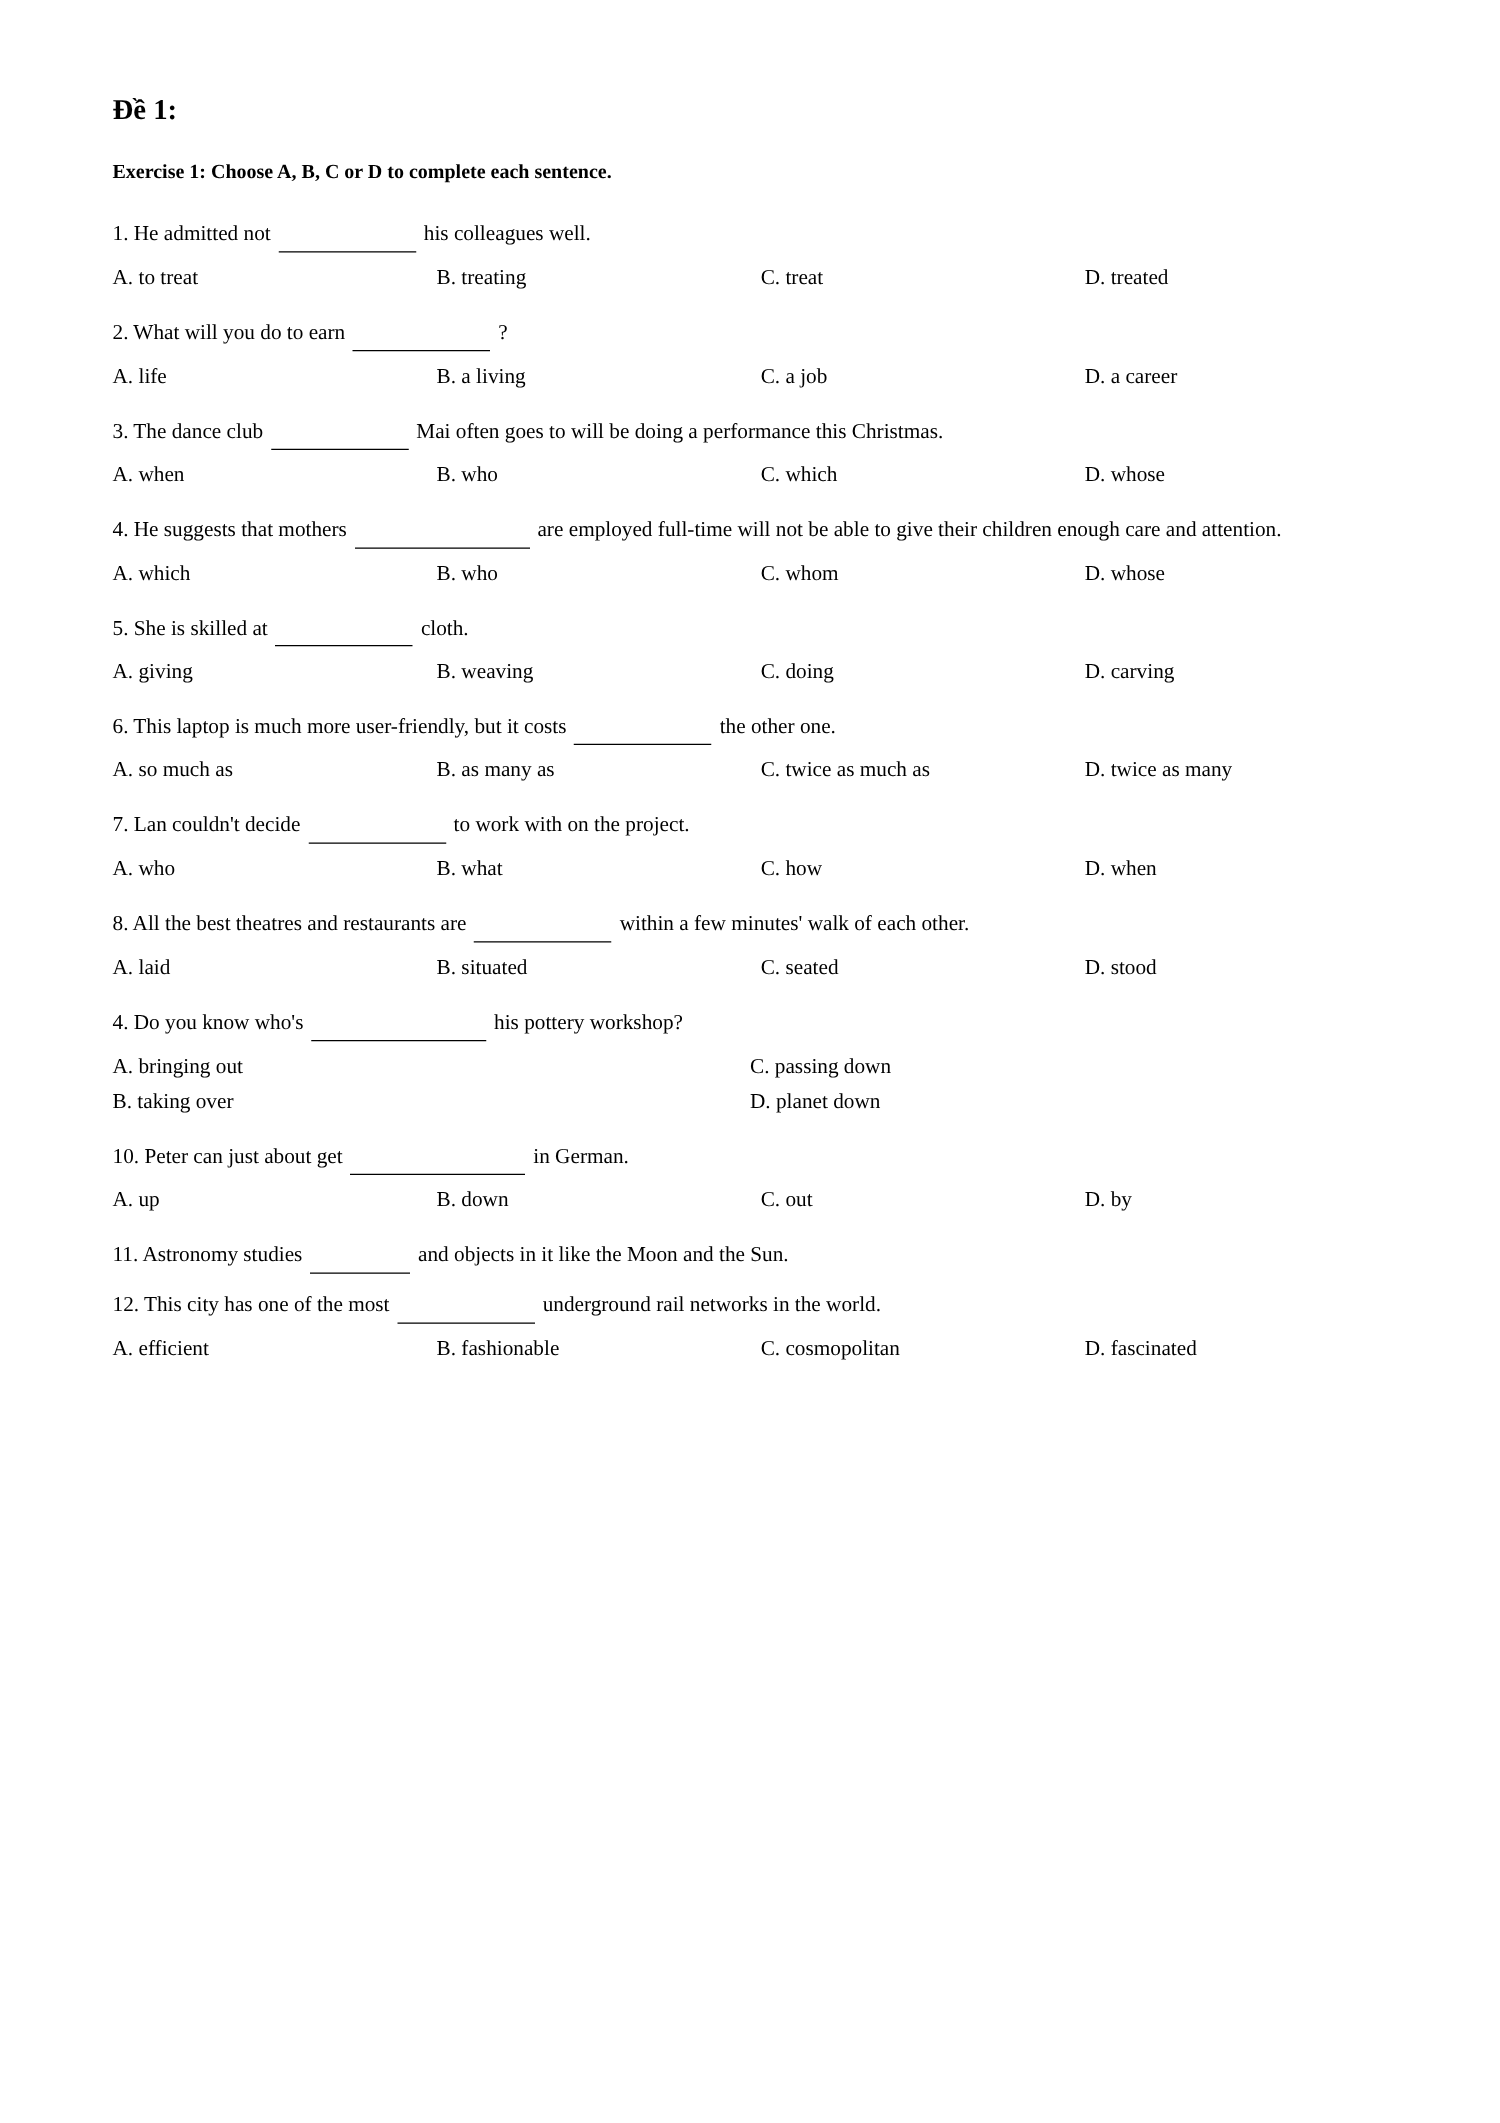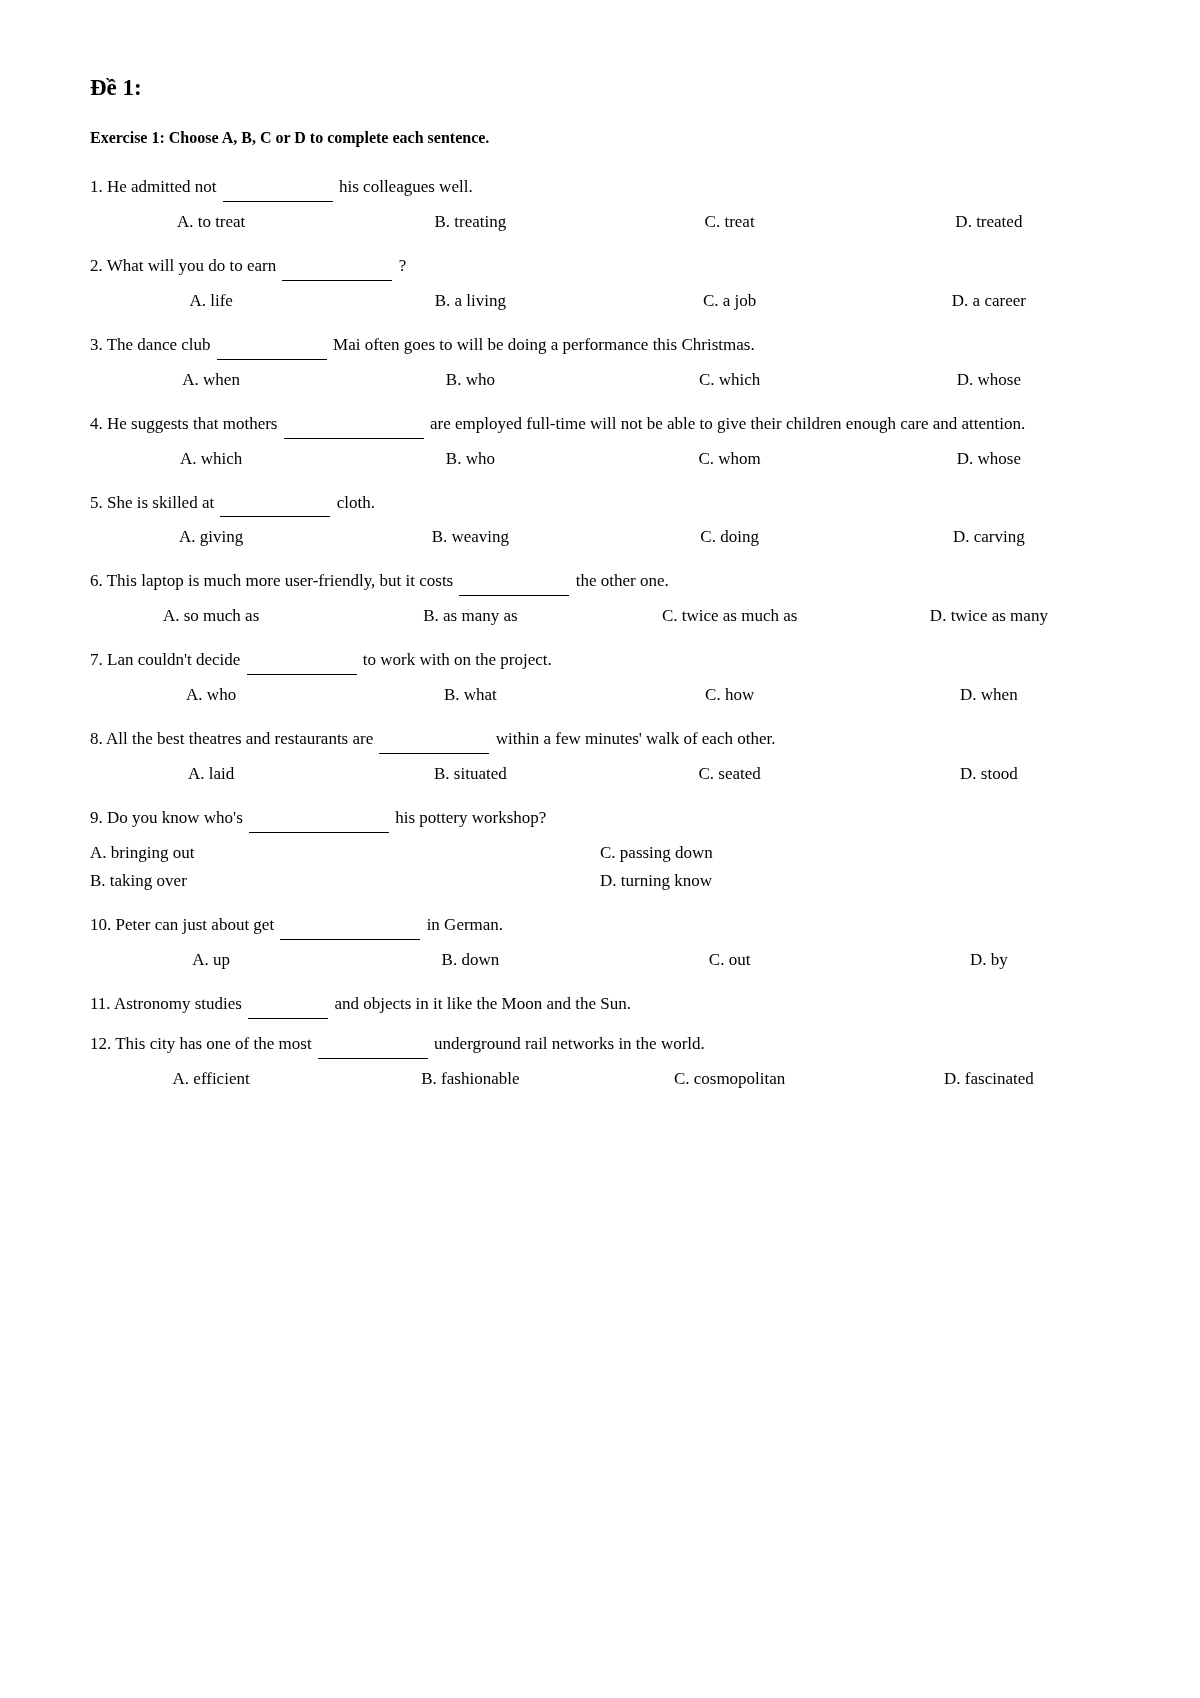--- a/index.html
+++ b/index.html
@@ -32,21 +32,20 @@
       line-height: 1.7;
     }
     .question-text {
       margin-bottom: 6px;
     }
     .options-row {
       display: flex;
       flex-direction: row;
       gap: 17px;
       margin-bottom: 14px;
-      text-align: center;
     }
     .option {
       min-width: 230px;
       flex: 1;
     }
     .options-col {
       display: grid;
       grid-template-columns: 1fr 1fr;
       margin-bottom: 14px;
     }
@@ -140,26 +139,26 @@
     <div class="question">
       <div class="question-text"><span>8. All the best theatres and restaurants are</span> <span class="blank">&nbsp;&nbsp;&nbsp;&nbsp;&nbsp;&nbsp;&nbsp;&nbsp;&nbsp;&nbsp;&nbsp;&nbsp;</span> <span>within a few minutes' walk of each other.</span></div>
       <div class="options-row">
         <div class="option">A. laid</div>
         <div class="option">B. situated</div>
         <div class="option">C. seated</div>
         <div class="option">D. stood</div>
       </div>
     </div>
     <div class="question">
-      <div class="question-text"><span>9. Do you know who's</span> <span class="blank blank-lg">&nbsp;&nbsp;&nbsp;&nbsp;&nbsp;&nbsp;&nbsp;&nbsp;&nbsp;&nbsp;&nbsp;&nbsp;</span> <span>his pottery workshop?</span></div>
+      <div class="question-text"><span>4. Do you know who's</span> <span class="blank blank-lg">&nbsp;&nbsp;&nbsp;&nbsp;&nbsp;&nbsp;&nbsp;&nbsp;&nbsp;&nbsp;&nbsp;&nbsp;</span> <span>his pottery workshop?</span></div>
       <div class="options-col">
         <div class="option">A. bringing out</div>
         <div class="option">C. passing down</div>
         <div class="option">B. taking over</div>
-        <div class="option">D. turning know</div>
+        <div class="option">D. planet down</div>
       </div>
     </div>
     <div class="question">
       <div class="question-text"><span>10. Peter can just about get</span> <span class="blank blank-lg">&nbsp;&nbsp;&nbsp;&nbsp;&nbsp;&nbsp;&nbsp;&nbsp;&nbsp;&nbsp;&nbsp;&nbsp;</span> <span>in German.</span></div>
       <div class="options-row">
         <div class="option">A. up</div>
         <div class="option">B. down</div>
         <div class="option">C. out</div>
         <div class="option">D. by</div>
       </div>

